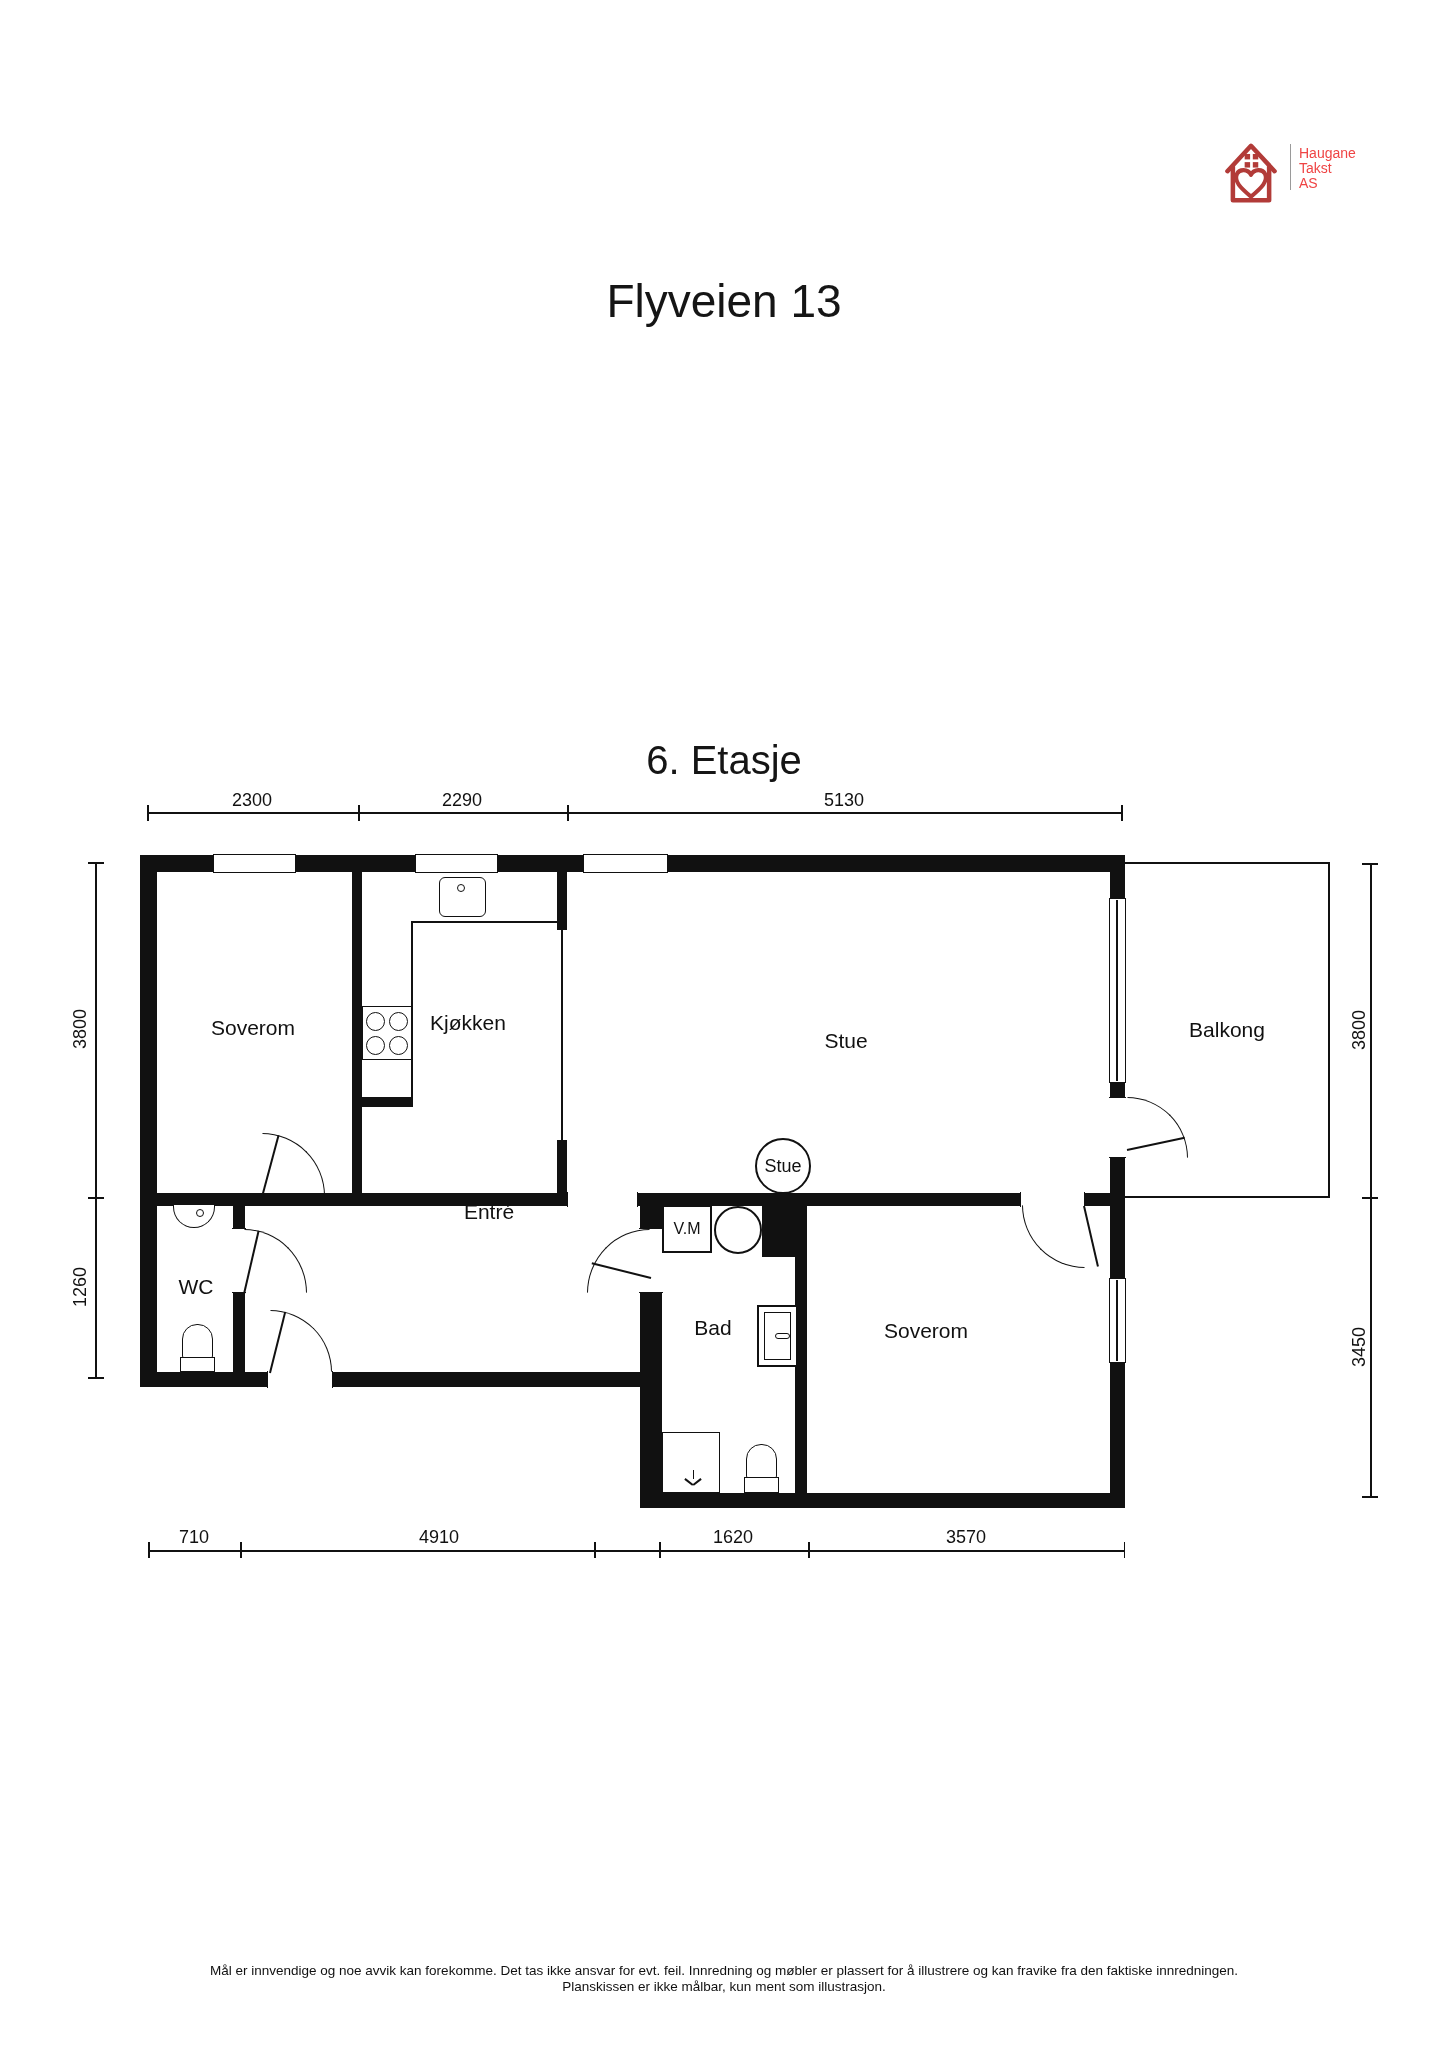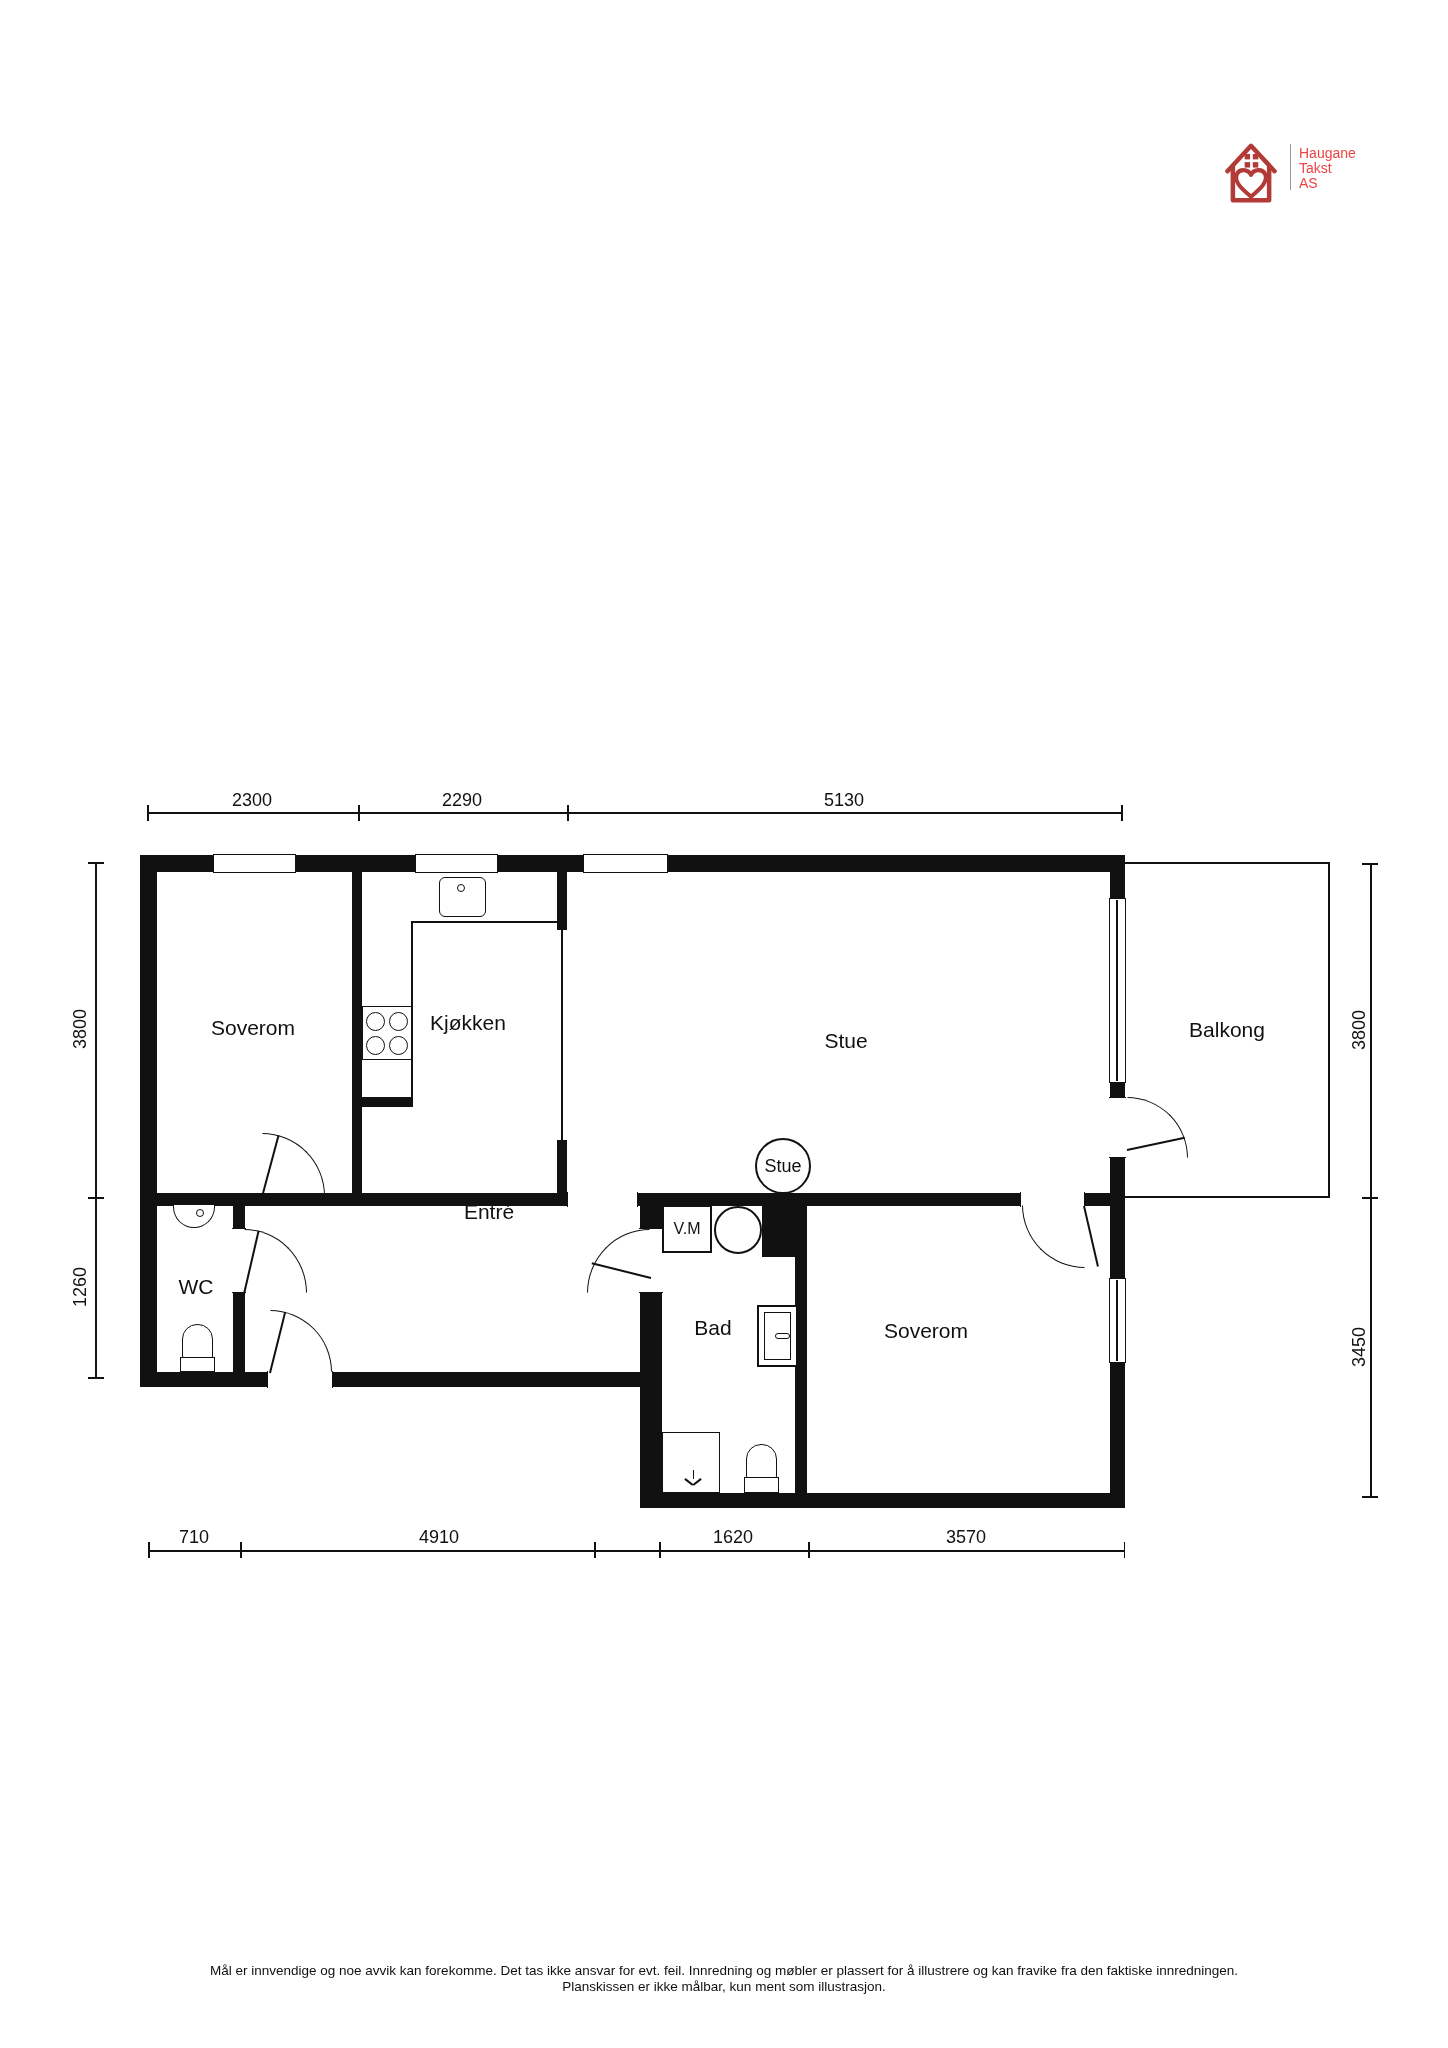--- a/index.html
+++ b/index.html
@@ -50,20 +50,22 @@
       </svg>
     </span>
     <span class="sep"></span>
     <span class="lines">
       <div>Haugane</div>
       <div>Takst</div>
       <div>AS</div>
     </span>
   </div>
 
+  <div class="title" style="top:274px;">Flyveien 13</div>
+  <div class="floor" style="top:738px;">6. Etasje</div>
 
   <div>
 
     <div class="balk"></div>
 
     <div class="wall" style="left:140px;top:855px;width:985px;height:17px;"></div>
     <div class="wall" style="left:140px;top:855px;width:17px;height:532px;"></div>
     <div class="wall" style="left:1110px;top:855px;width:15px;height:653px;"></div>
     <div class="wall" style="left:140px;top:1372px;width:503px;height:15px;"></div>
     <div class="wall" style="left:640px;top:1205px;width:22px;height:303px;"></div>

